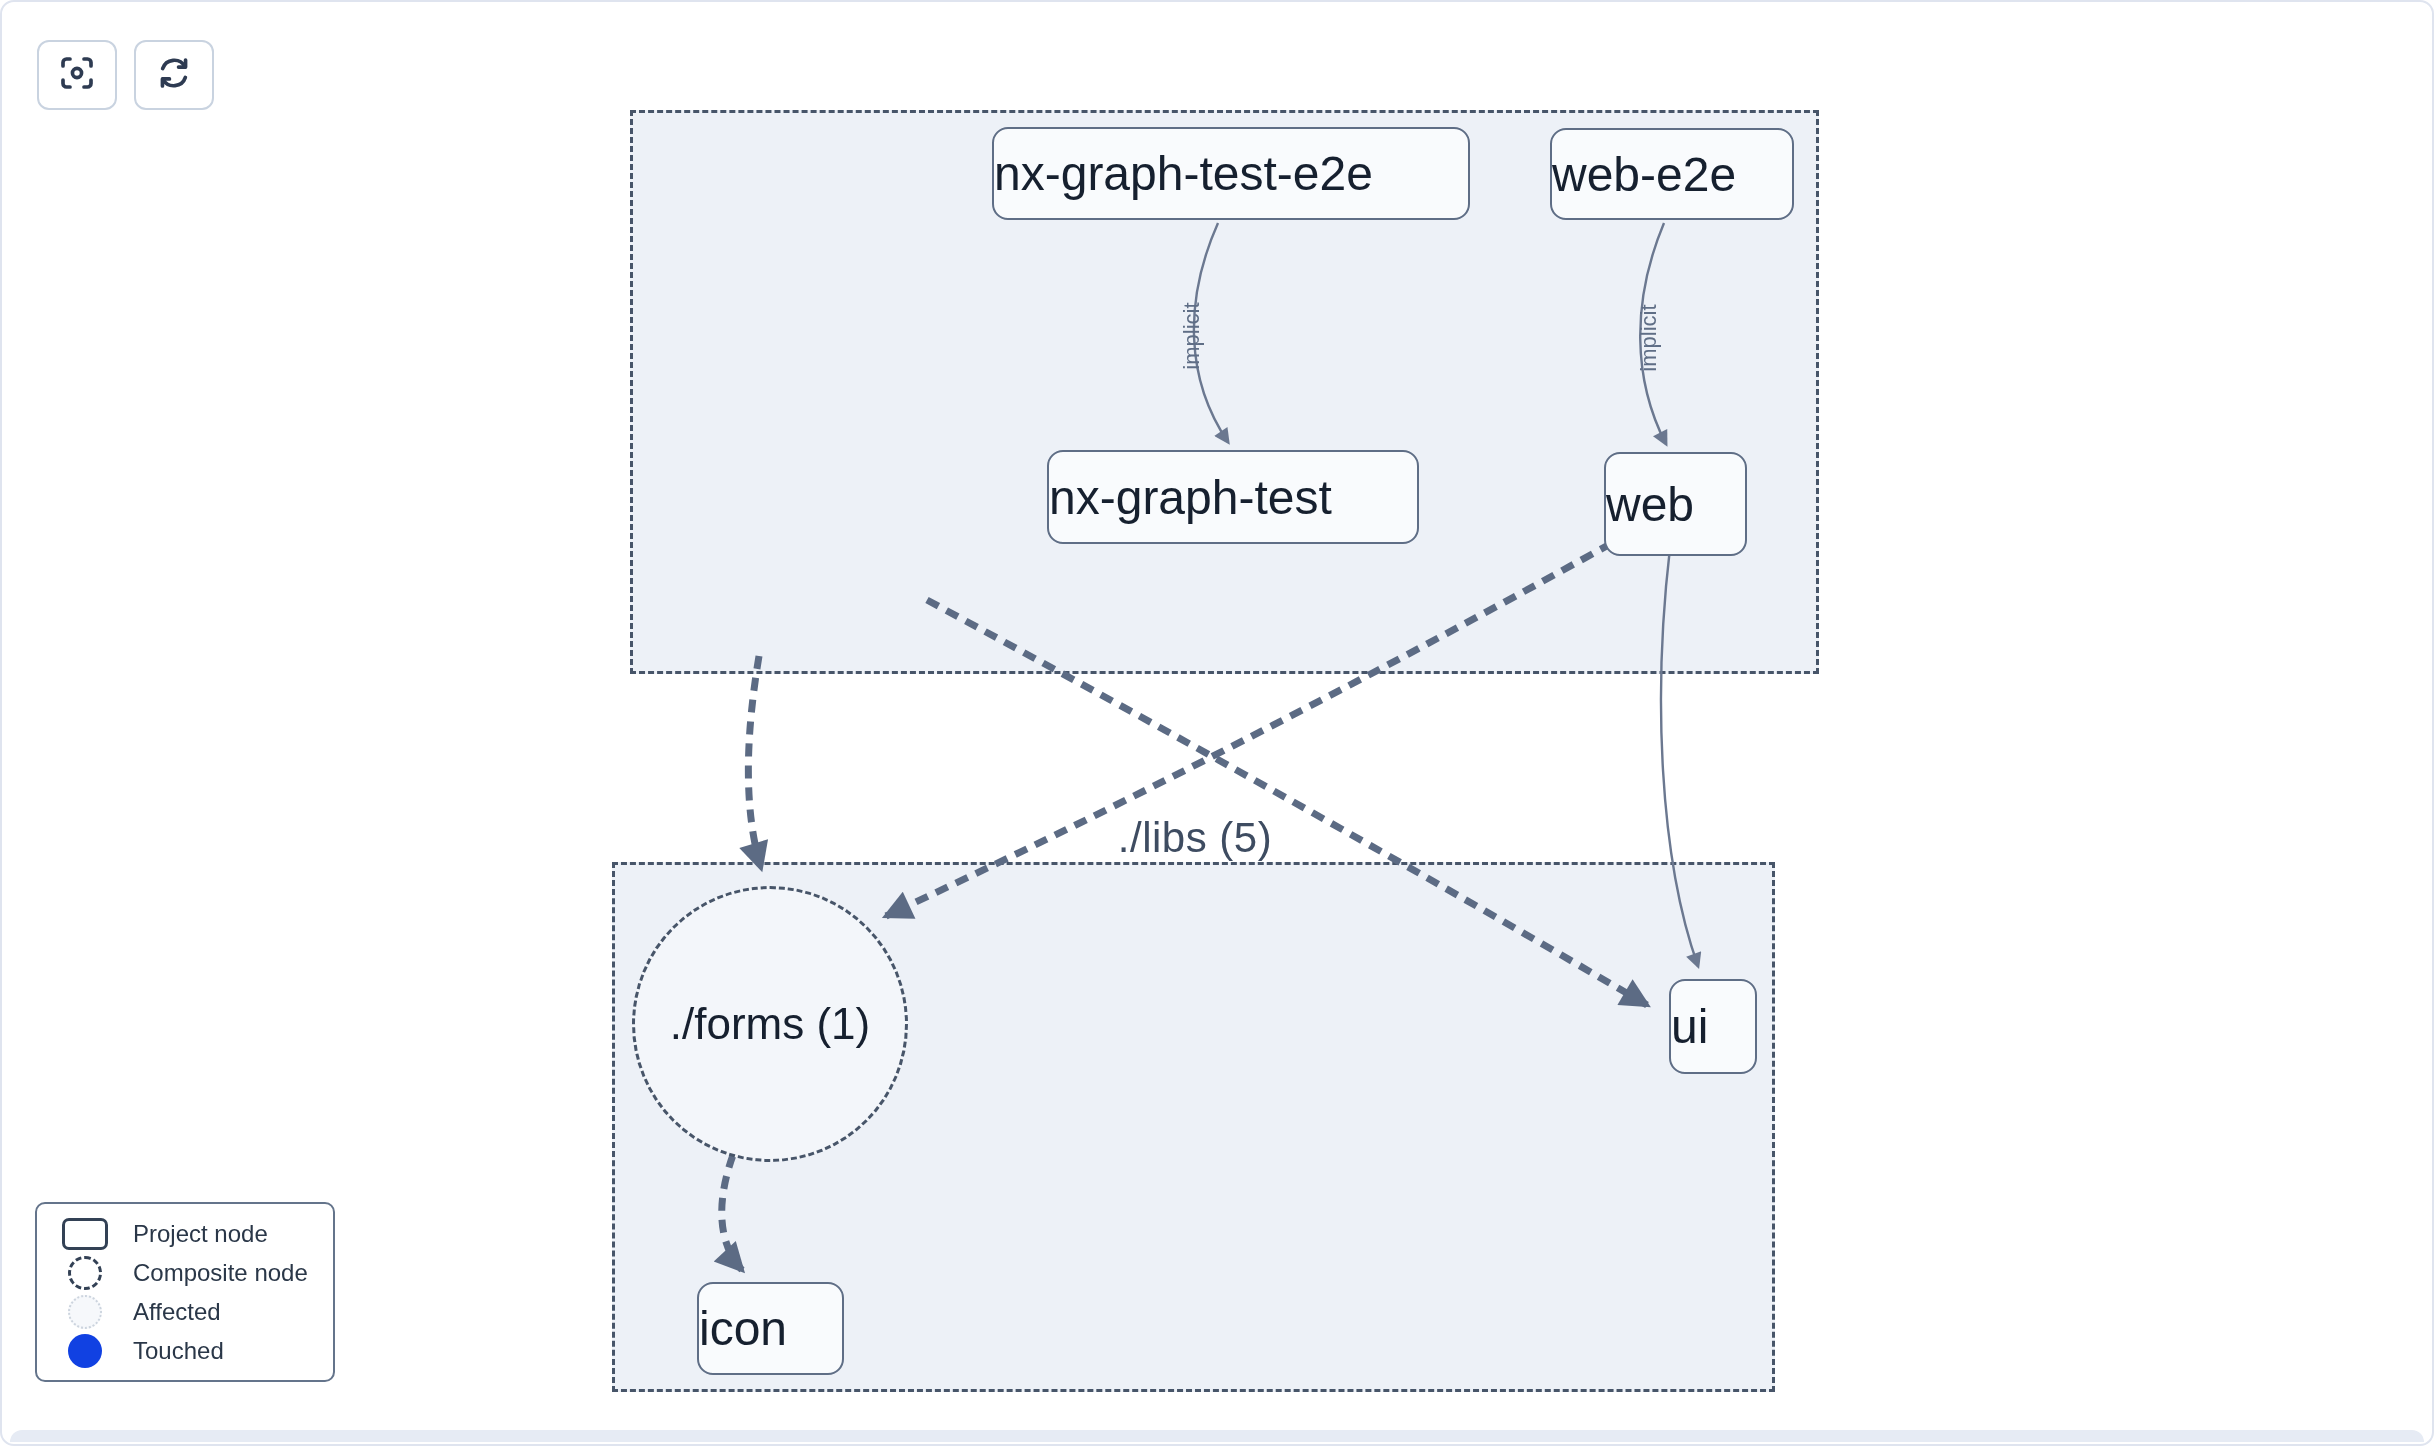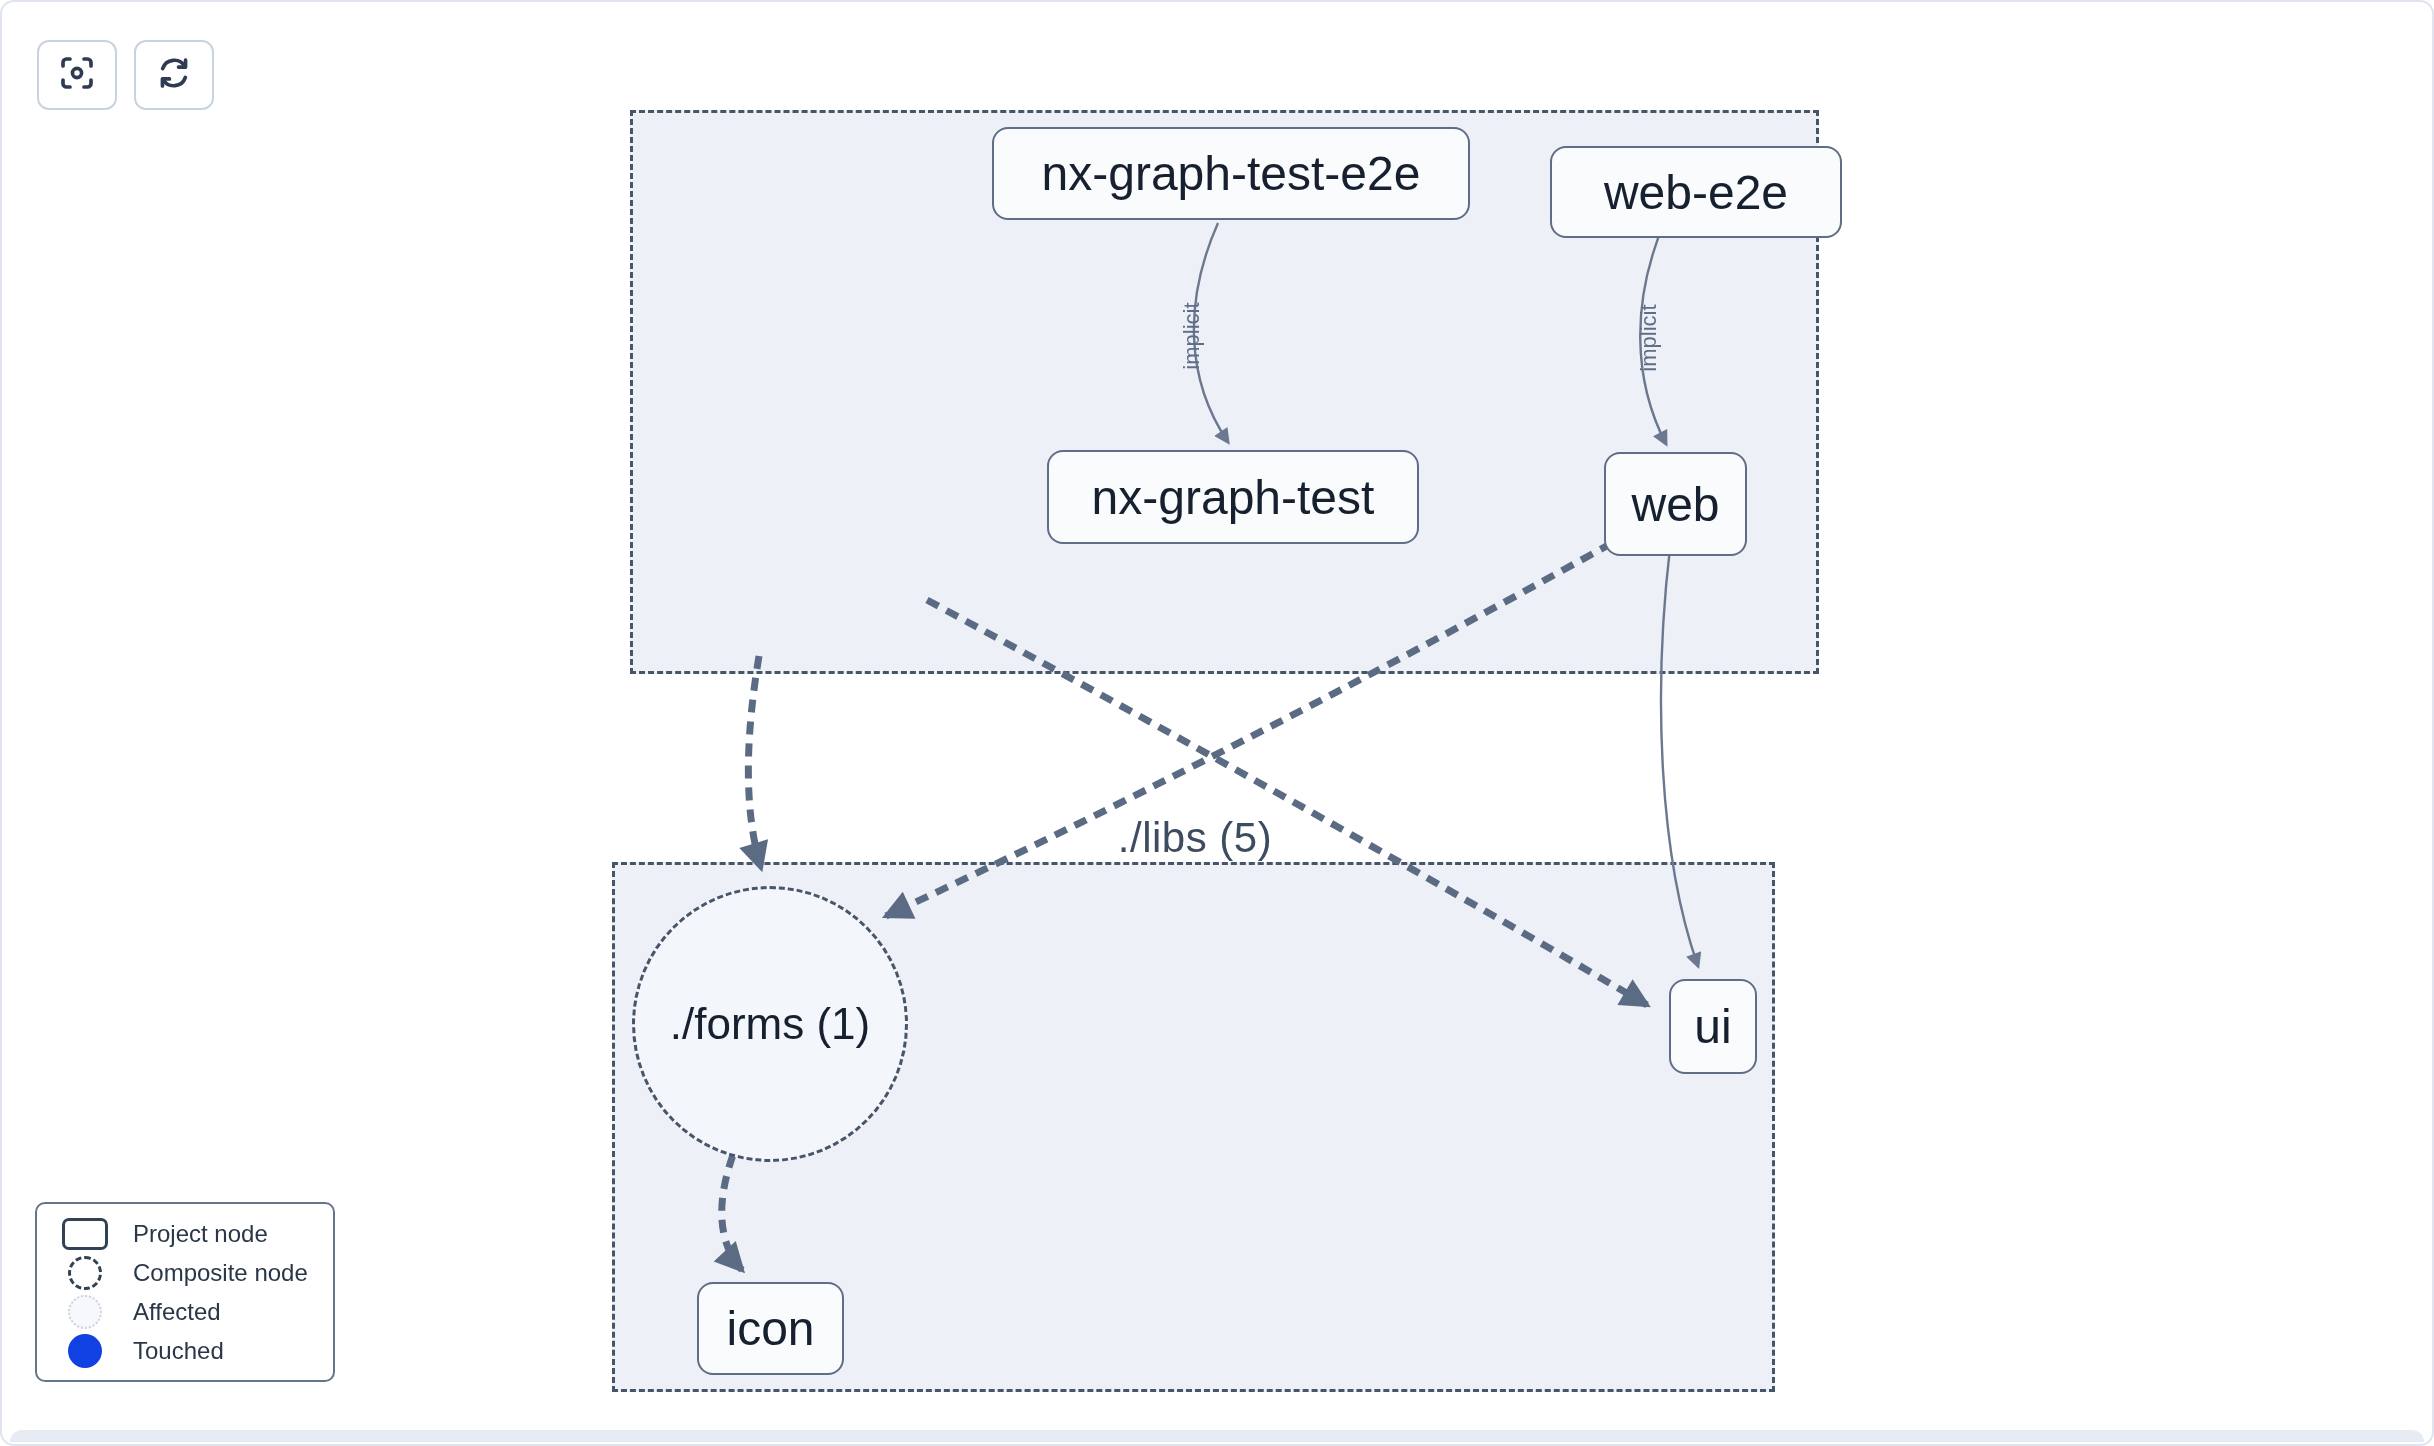--- a/index.html
+++ b/index.html
@@ -30,31 +30,31 @@
   .edge-label {
     position:absolute; z-index:4; width:100px; text-align:center;
     font-size:22px; color:#5f6e86; transform:rotate(-90deg);
   }
   #implicit-1 { left:1140px; top:321px; }
   #implicit-2 { left:1597px; top:323px; }
   
   .pnode {
     position:absolute; z-index:5;
     background:#f9fbfd; border:2px solid #5f6e86; border-radius:16px;
-    display:flex; align-items:center; justify-content:center;
+    display:flex; align-items:center; 
     font-size:48px; color:#16202f; cursor:pointer;
   }
   .cnode {
     position:absolute; z-index:5;
     background:#f3f6fa; border:3px dashed #475569; border-radius:50%;
     display:flex; align-items:center; justify-content:center;
     font-size:44px; color:#16202f; cursor:pointer;
   }
   #node-nx-graph-test-e2e { left:990px;  top:125px;  width:478px; height:93px; }
-  #node-web-e2e           { left:1548px; top:126px;  width:292px; height:92px;margin-top:18px; }
+  #node-web-e2e           { left:1548px; top:126px;  width:244px; height:92px; }
   #node-recipes           { left:645px;  top:335px;  width:320px; height:320px; }
   #node-nx-graph-test     { left:1045px; top:448px;  width:372px; height:94px; }
   #node-web               { left:1602px; top:450px;  width:143px; height:104px; }
   #node-forms             { left:630px;  top:884px;  width:276px; height:276px; }
   #node-ui                { left:1667px; top:977px;  width:88px;  height:95px; }
   #node-icon              { left:695px;  top:1280px; width:147px; height:93px; }
   
   .tool-btn {
     position:absolute; z-index:6; width:80px; height:70px;
     background:#ffffff; border:2px solid #c9d3e0; border-radius:12px;

